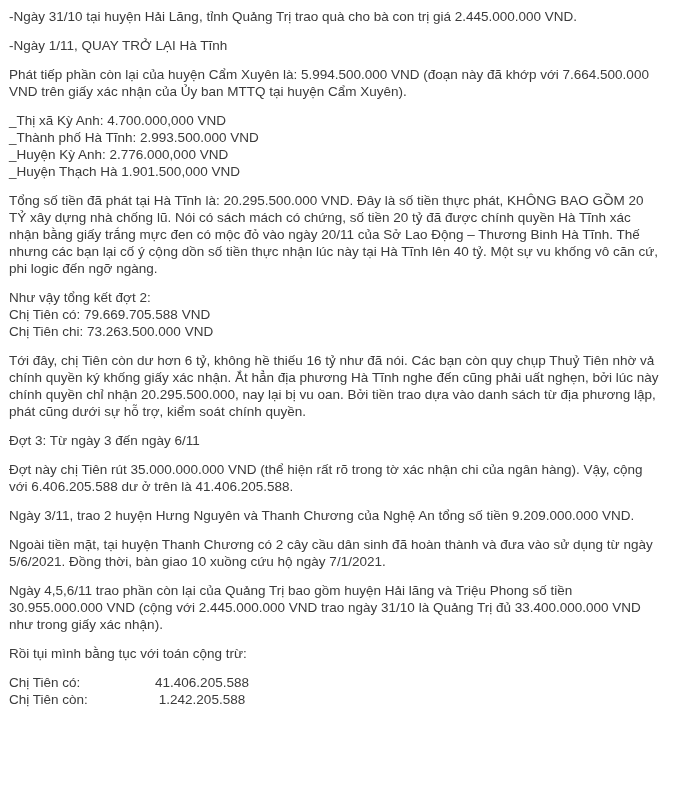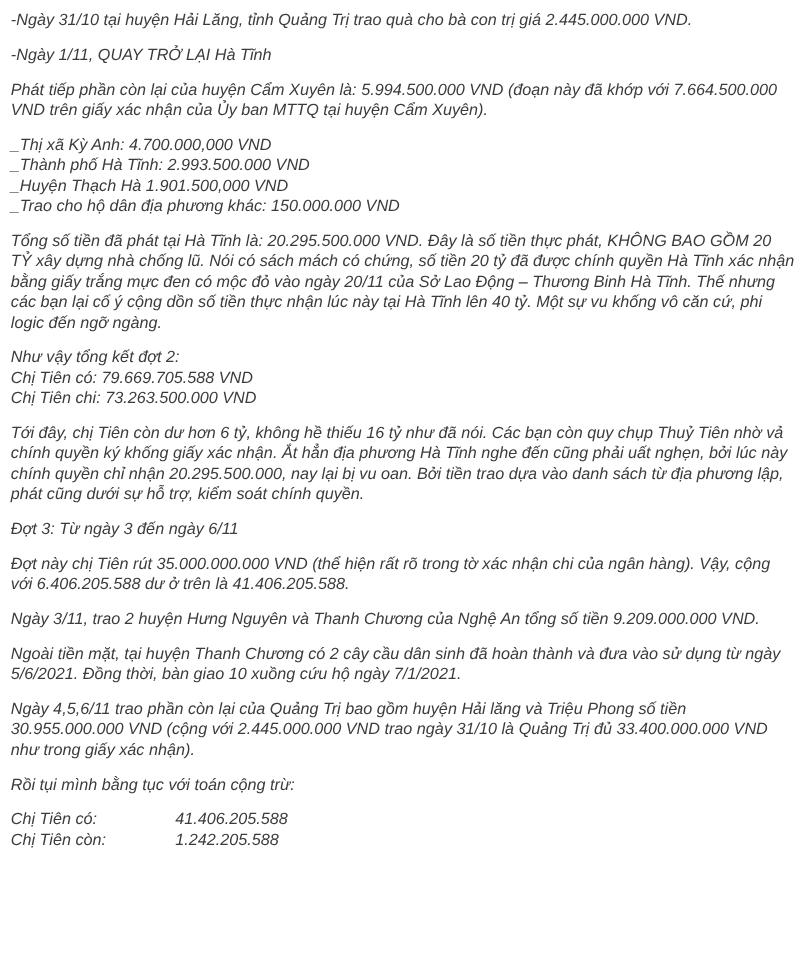--- a/index.html
+++ b/index.html
@@ -1,47 +1,47 @@
 <!DOCTYPE html>
 <html lang="vi"><head>
 <meta charset="utf-8">
 <style>
-  * { margin: 0; padding: 0; box-sizing: border-box; font-style: italic; }
+  * { margin: 0; padding: 0; box-sizing: border-box; }
   html, body { background: #ffffff; }
   body {
     width: 674px;
     min-height: 807px;
     font-family: "Liberation Sans", "DejaVu Sans", sans-serif;
     font-size: 13.5px;
     line-height: 17px;
     color: #3b3b3b;
     padding: 8px 12px 10px 9px;
     overflow: hidden;
   }
   .block { margin-bottom: 12px; }
   .block:last-child { margin-bottom: 0; }
   .line { line-height: 17px; }
   .summary-table { margin-top: 8px; }
   .summary-row { display: flex; line-height: 17px; }
   .summary-label { width: 137px; flex: 0 0 auto; }
-  .summary-value { width: 112px; flex: 0 0 auto; text-align: left; }
+  .summary-value { width: 112px; flex: 0 0 auto; text-align: center; }
 </style>
 </head>
 <body>
 
 <p class="block">-Ngày 31/10 tại huyện Hải Lăng, tỉnh Quảng Trị trao quà cho bà con trị giá 2.445.000.000 VND.</p>
 <p class="block">-Ngày 1/11, QUAY TRỞ LẠI Hà Tĩnh</p>
 
 <p class="block">Phát tiếp phần còn lại của huyện Cẩm Xuyên là: 5.994.500.000 VND (đoạn này đã khớp với 7.664.500.000 VND trên giấy xác nhận của Ủy ban MTTQ tại huyện Cẩm Xuyên).</p>
 
 <div class="block">
   <div class="line">_Thị xã Kỳ Anh: 4.700.000,000 VND</div>
   <div class="line">_Thành phố Hà Tĩnh: 2.993.500.000 VND</div>
+  <div class="line">_Huyện Kỳ Anh: 2.776.000,000 VND</div>
   <div class="line">_Huyện Thạch Hà 1.901.500,000 VND</div>
-  <div class="line">_Trao cho hộ dân địa phương khác: 150.000.000 VND</div>
 </div>
 
 <p class="block">Tổng số tiền đã phát tại Hà Tĩnh là: 20.295.500.000 VND. Đây là số tiền thực phát, KHÔNG BAO GỒM 20 TỶ xây dựng nhà chống lũ. Nói có sách mách có chứng, số tiền 20 tỷ đã được chính quyền Hà Tĩnh xác nhận bằng giấy trắng mực đen có mộc đỏ vào ngày 20/11 của Sở Lao Động – Thương Binh Hà Tĩnh. Thế nhưng các bạn lại cố ý cộng dồn số tiền thực nhận lúc này tại Hà Tĩnh lên 40 tỷ. Một sự vu khống vô căn cứ, phi logic đến ngỡ ngàng.</p>
 
 <div class="block">
   <div class="line">Như vậy tổng kết đợt 2:</div>
   <div class="line">Chị Tiên có: 79.669.705.588 VND</div>
   <div class="line">Chị Tiên chi: 73.263.500.000 VND</div>
 </div>
 

